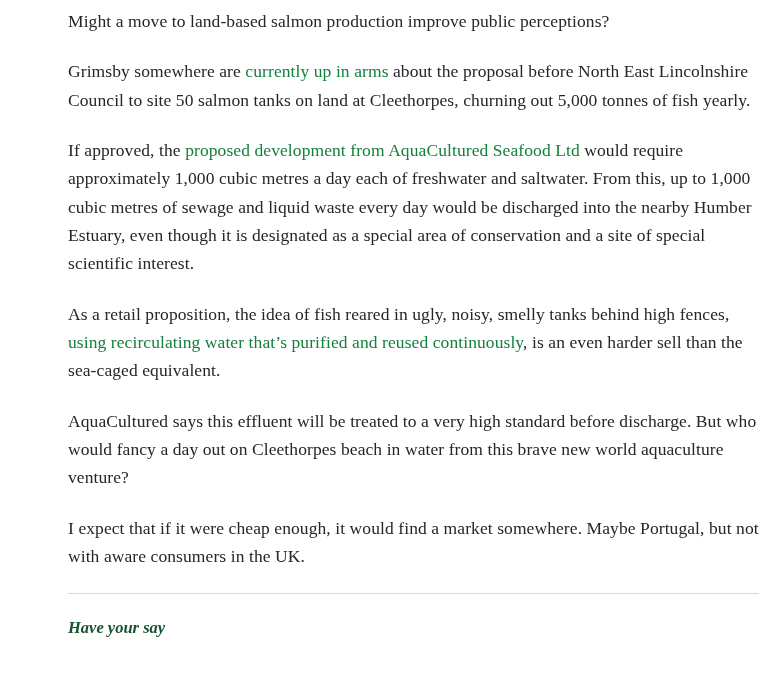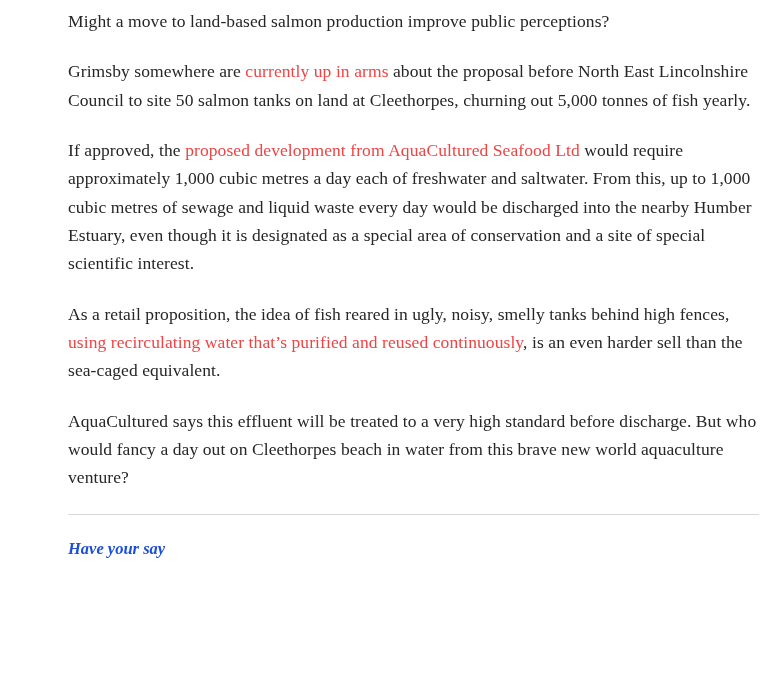--- a/index.html
+++ b/index.html
@@ -23,45 +23,46 @@
     font-size: 17.5px;
     line-height: 1.62;
     margin: 0 0 22px 0;
     color: #262626;
     letter-spacing: 0.005em;
   }
   .para:first-child {
     padding-top: 7px;
   }
   a.link {
-    color: #ef4444;
+    color: #15803d;
     text-decoration: none;
   }
   .divider {
     border: 0;
     border-top: 1px solid #d8d8d8;
     margin: 13px 0 22px 0;
   }
   .have-your-say {
     font-size: 16.5px;
     font-style: italic;
     font-weight: 700;
-    color: #1d4ed8;
+    color: #14532d;
     margin: 0 0 17px 0;
     line-height: 1.5;
   }
 </style>
 </head>
 <body>
 
 <div class="article">
 
   <p class="para"><span>Might a move to land-based salmon production improve public perceptions?</span></p>
   <p class="para"><span>Grimsby somewhere are </span><a class="link" href="#">currently up in arms</a><span> about the proposal before North East Lincolnshire Council to site 50 salmon tanks on land at Cleethorpes, churning out 5,000 tonnes of fish yearly.</span></p>
   <p class="para"><span>If approved, the </span><a class="link" href="#">proposed development from AquaCultured Seafood Ltd</a><span> would require approximately 1,000 cubic metres a day each of freshwater and saltwater. From this, up to 1,000 cubic metres of sewage and liquid waste every day would be discharged into the nearby Humber Estuary, even though it is designated as a special area of conservation and a site of special scientific interest.</span></p>
   <p class="para"><span>As a retail proposition, the idea of fish reared in ugly, noisy, smelly tanks behind high fences, </span><a class="link" href="#">using recirculating water that’s purified and reused continuously</a><span>, is an even harder sell than the sea-caged equivalent.</span></p>
   <p class="para"><span>AquaCultured says this effluent will be treated to a very high standard before discharge. But who would fancy a day out on Cleethorpes beach in water from this brave new world aquaculture venture?</span></p>
+  <p class="para"><span>I expect that if it were cheap enough, it would find a market somewhere. Maybe Portugal, but not with aware consumers in the UK.</span></p>
 
   <hr class="divider">
 
   <div class="have-your-say">Have your say</div>
 
 </div>
 
 </body></html>

